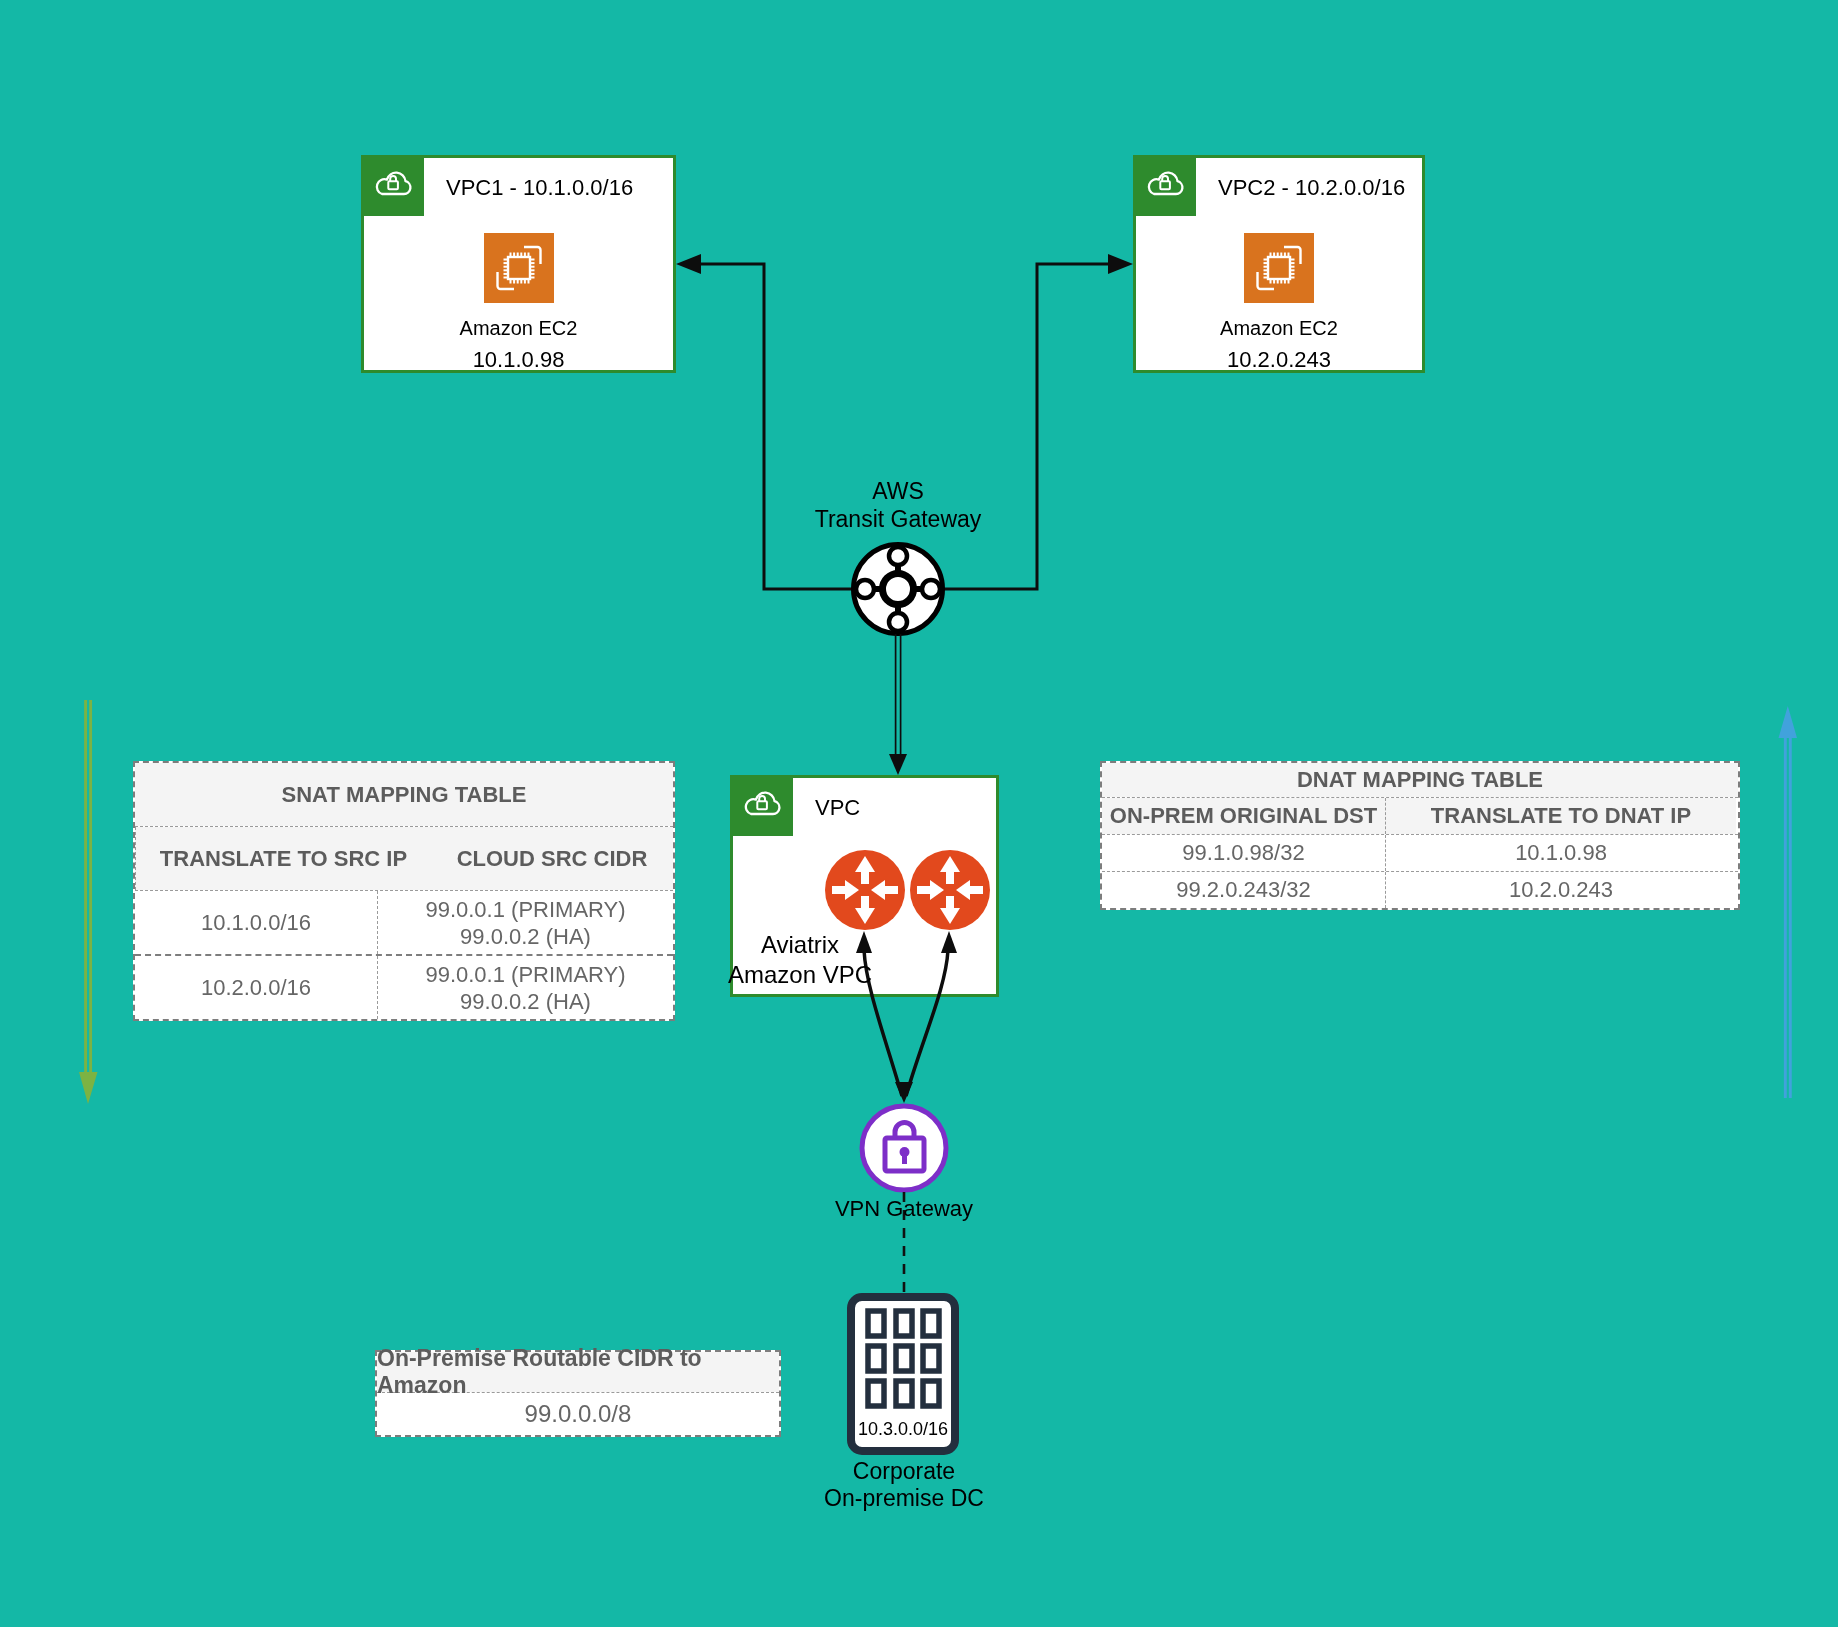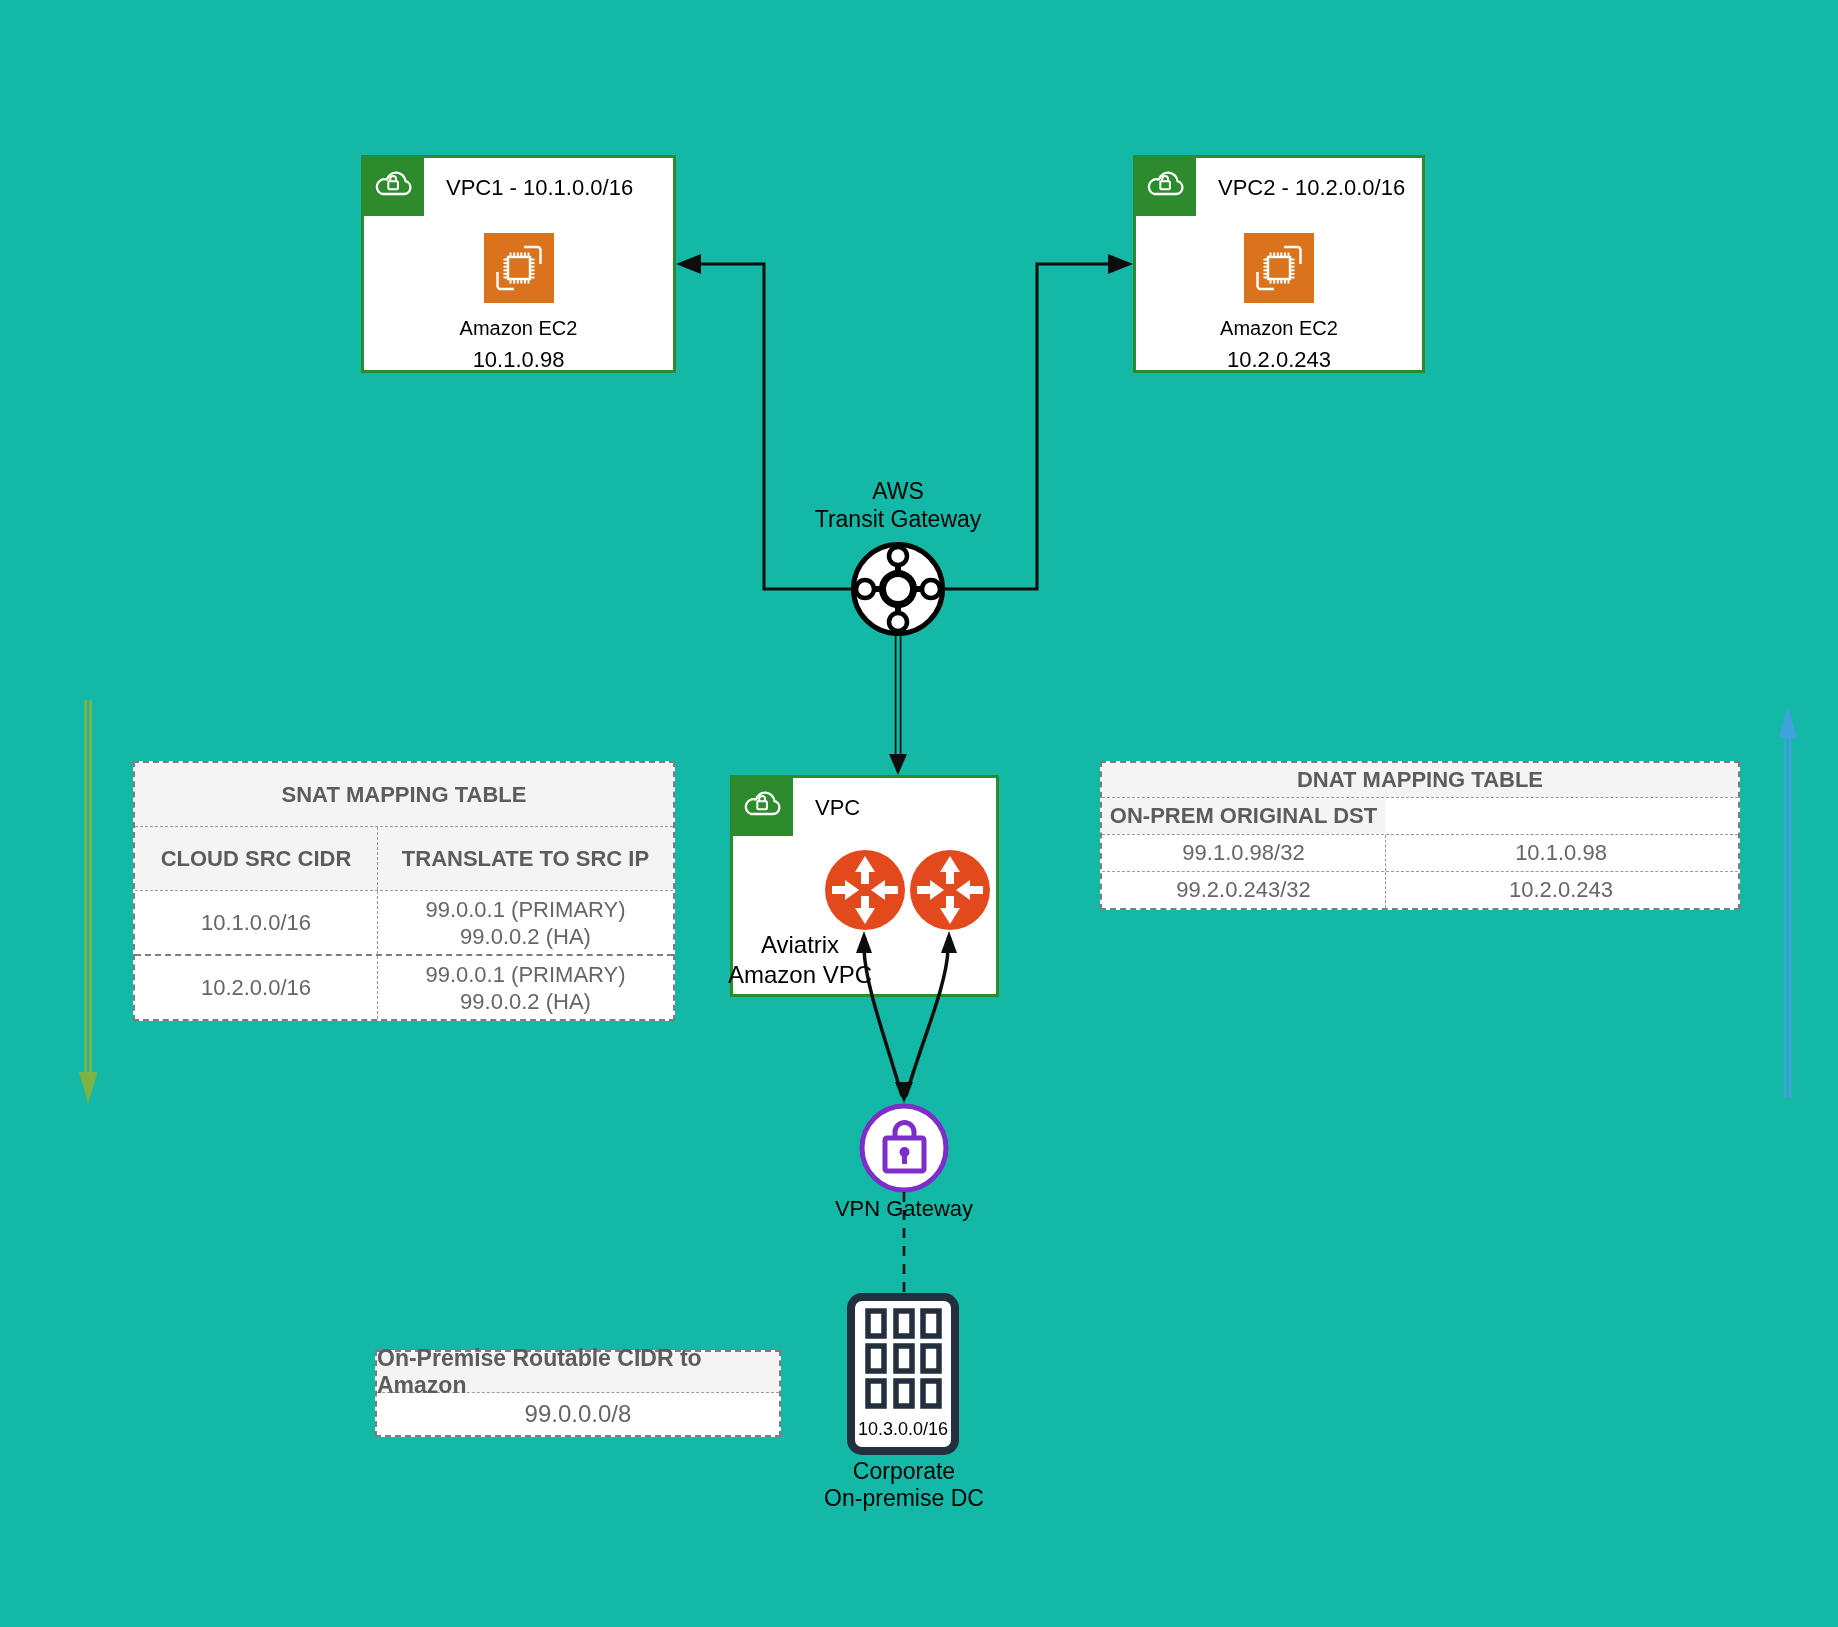--- a/index.html
+++ b/index.html
@@ -185,22 +185,22 @@
   <div class="lbl vpn-label">VPN Gateway</div>
   <div class="lbl dc-cidr">10.3.0.0/16</div>
   <div class="lbl dc-label">
     <div>Corporate</div>
     <div>On-premise DC</div>
   </div>
 
   <div class="dtable snat">
     <div class="t-title">SNAT MAPPING TABLE</div>
     <div class="t-row">
+      <div class="cell c2 th cleft">TRANSLATE TO SRC IP</div>
       <div class="cell c1 th">CLOUD SRC CIDR</div>
-      <div class="cell c2 th cleft">TRANSLATE TO SRC IP</div>
     </div>
     <div class="t-row">
       <div class="cell c1">10.1.0.0/16</div>
       <div class="cell c2 cleft">
         <div>99.0.0.1 (PRIMARY)</div>
         <div>99.0.0.2 (HA)</div>
       </div>
     </div>
     <div class="t-row thick last">
       <div class="cell c1">10.2.0.0/16</div>
@@ -208,20 +208,21 @@
         <div>99.0.0.1 (PRIMARY)</div>
         <div>99.0.0.2 (HA)</div>
       </div>
     </div>
   </div>
 
   <div class="dtable dnat">
     <div class="t-title">DNAT MAPPING TABLE</div>
     <div class="t-row">
       <div class="cell c1 th">ON-PREM ORIGINAL DST</div>
+      <div class="cell c2 th cleft">TRANSLATE TO DNAT IP</div>
     </div>
     <div class="t-row">
       <div class="cell c1">99.1.0.98/32</div>
       <div class="cell c2 cleft">10.1.0.98</div>
     </div>
     <div class="t-row">
       <div class="cell c1">99.2.0.243/32</div>
       <div class="cell c2 cleft">10.2.0.243</div>
     </div>
   </div>

